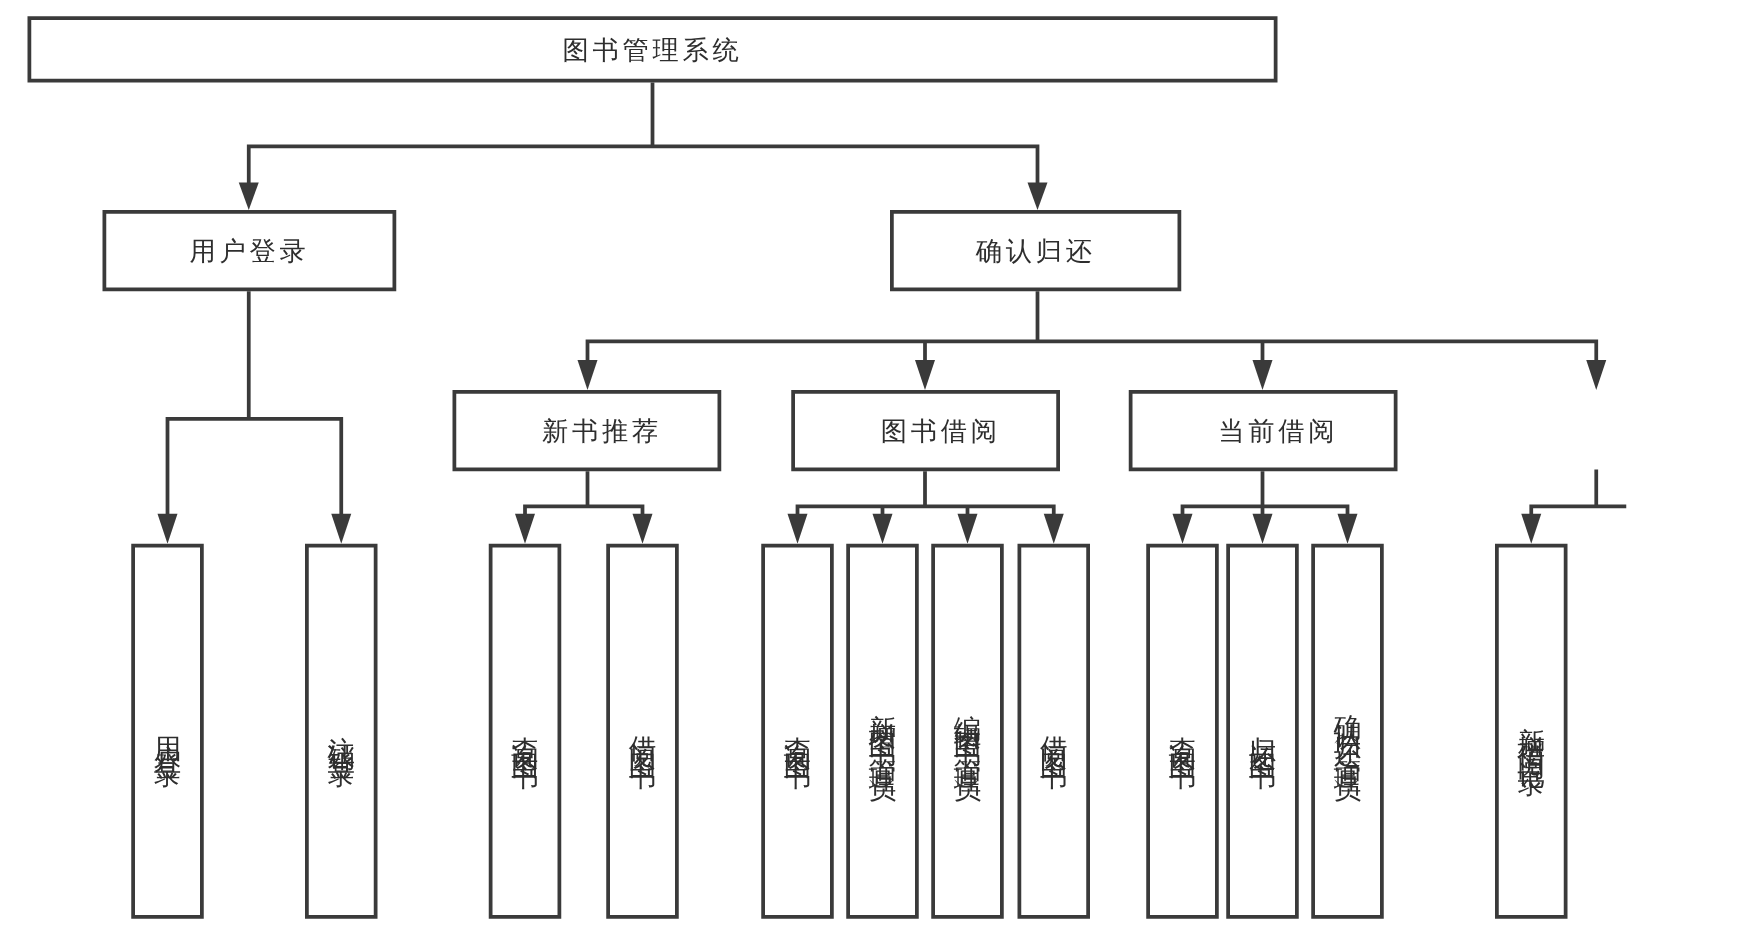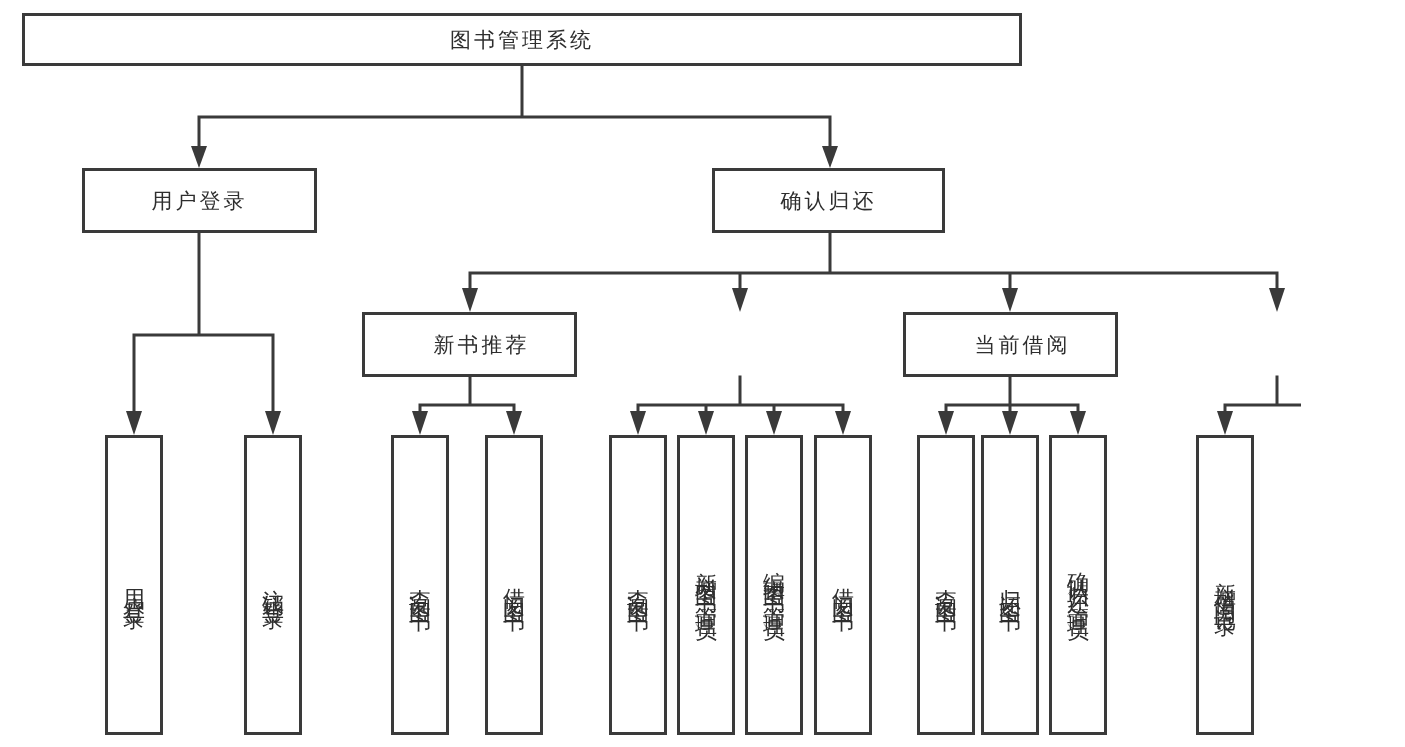--- a/index.html
+++ b/index.html
@@ -108,20 +108,23 @@
   <div class="node lv2-user">
     <span class="h-label">用户登录</span>
   </div>
   <div class="node lv2-books">
     <span class="h-label">确认归还</span>
   </div>
 
   <div class="node lv3 lv3-a">
     <span class="h-label">新书推荐</span>
   </div>
+  <div class="node lv3 lv3-b">
+    <span class="h-label">图书借阅</span>
+  </div>
   <div class="node lv3 lv3-c">
     <span class="h-label">当前借阅</span>
   </div>
 
   <div class="node leaf lf-1">
     <span class="v-label">用户登录</span>
   </div>
   <div class="node leaf lf-2">
     <span class="v-label">注销登录</span>
   </div>

